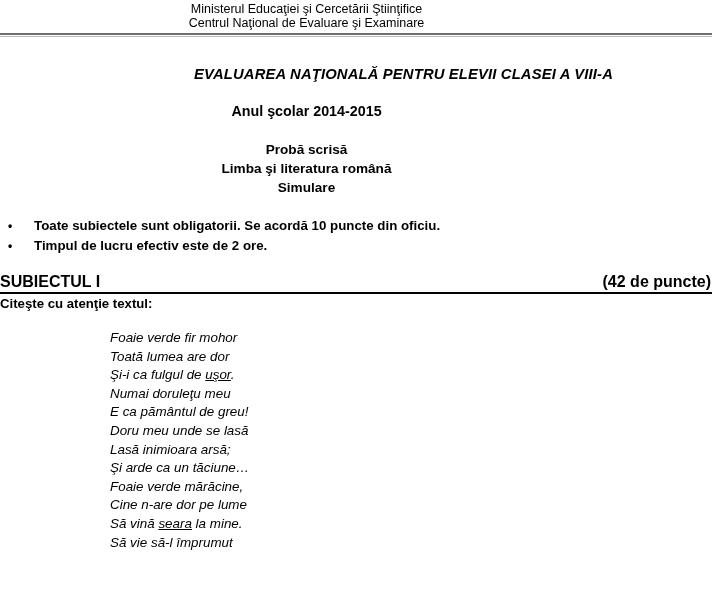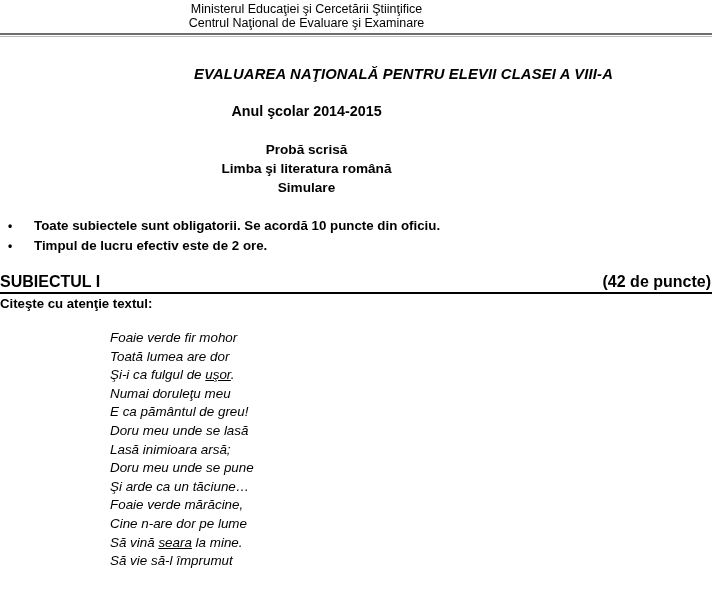--- a/index.html
+++ b/index.html
@@ -167,21 +167,20 @@
   <div class="read-instruction">Citeşte cu atenţie textul:</div>
 
   <div class="poem">
     <div class="ln">Foaie verde fir mohor</div>
     <div class="ln">Toată lumea are dor</div>
     <div class="ln">Şi-i ca fulgul de <u>uşor</u>.</div>
     <div class="ln">Numai doruleţu meu</div>
     <div class="ln">E ca pământul de greu!</div>
     <div class="ln">Doru meu unde se lasă</div>
     <div class="ln">Lasă inimioara arsă;</div>
-    <div class="ln">Doru meu unde se pune</div>
     <div class="ln">Şi arde ca un tăciune…</div>
     <div class="ln">Foaie verde mărăcine,</div>
     <div class="ln">Cine n-are dor pe lume</div>
     <div class="ln">Să vină <u>seara</u> la mine.</div>
     <div class="ln">Să vie să-l împrumut</div>
   </div>
 
 </div>
 
 </body></html>

